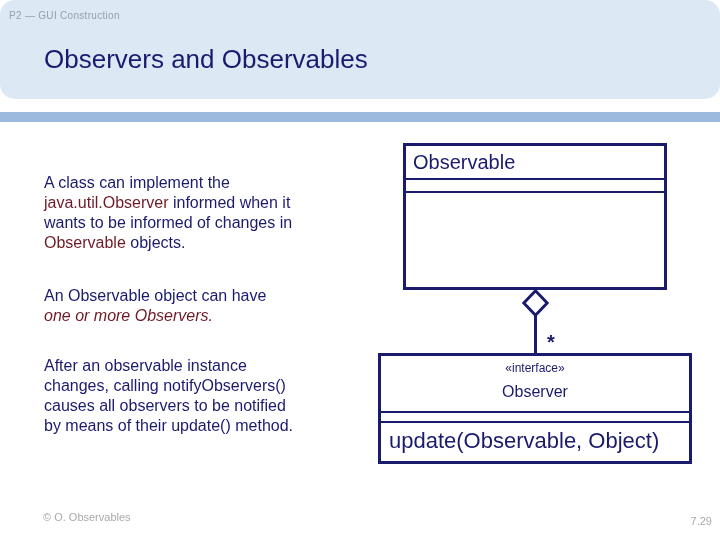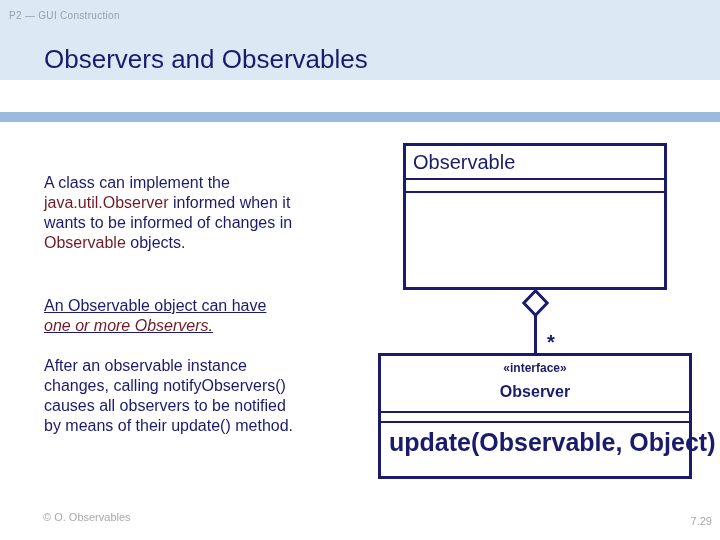--- a/index.html
+++ b/index.html
@@ -10,22 +10,23 @@
     width: 720px;
     height: 540px;
     background: var(--bg, #ffffff);
     overflow: hidden;
   }
 
   
   .header {
     position: absolute;
     left: 0; top: 0;
-    width: 720px; height: 80px;
+    width: 720px; height: 99px;
     background: var(--header_bg, #dde8f5);
+    border-radius: 15px;
   }
   .course-label {
     position: absolute;
     left: 9px; top: 10px;
     font-size: 10px;
     letter-spacing: 0.3px;
     color: var(--label_gray, #96a1ad);
     white-space: nowrap;
   }
   .slide-title {
@@ -49,21 +50,21 @@
     position: absolute;
     left: 44px;
     font-size: 16px;
     line-height: 20px;
     color: var(--navy, #1b1b6e);
   }
   .para .line { white-space: nowrap; }
   .seg-maroon { color: var(--maroon, #6e1b26); }
   .seg-italic { font-style: italic; }
   #para1 { top: 173px; }
-  #para2 { top: 296px; text-decoration: underline; }
+  #para2 { top: 286px; }
   #para3 { top: 356px; }
 
   
   .uml-box {
     position: absolute;
     box-sizing: border-box;
     border: 3px solid var(--navy, #1b1b6e);
     background: #fff;
     color: var(--navy, #1b1b6e);
   }
@@ -95,36 +96,36 @@
     background: var(--navy, #1b1b6e);
   }
   .multiplicity {
     position: absolute;
     left: 547px; top: 331px;
     font-size: 20px;
     font-weight: bold;
     color: var(--navy, #1b1b6e);
   }
 
-  #observer-box { left: 378px; top: 353px; width: 314px; height: 126px; font-weight: bold; }
+  #observer-box { left: 378px; top: 353px; width: 314px; height: 111px; }
   #observer-box .box-title {
     height: 57px;
     border-bottom: 2px solid var(--navy, #1b1b6e);
     box-sizing: border-box;
     text-align: center;
   }
   #observer-box .stereotype { font-size: 12px; padding-top: 5px; }
   #observer-box .class-name { font-size: 16px; line-height: 25px; padding-top: 4px; }
   #observer-box .box-empty {
     height: 8px;
     border-bottom: 2px solid var(--navy, #1b1b6e);
   }
   #observer-box .box-methods {
     padding: 5px 16px 0 8px;
-    font-size: 25px;
+    font-size: 22px;
     white-space: nowrap;
   }
 
   
   .copyright {
     position: absolute;
     left: 43px; top: 511px;
     font-size: 11px;
     color: var(--muted, #a9a9a9);
     white-space: nowrap;

